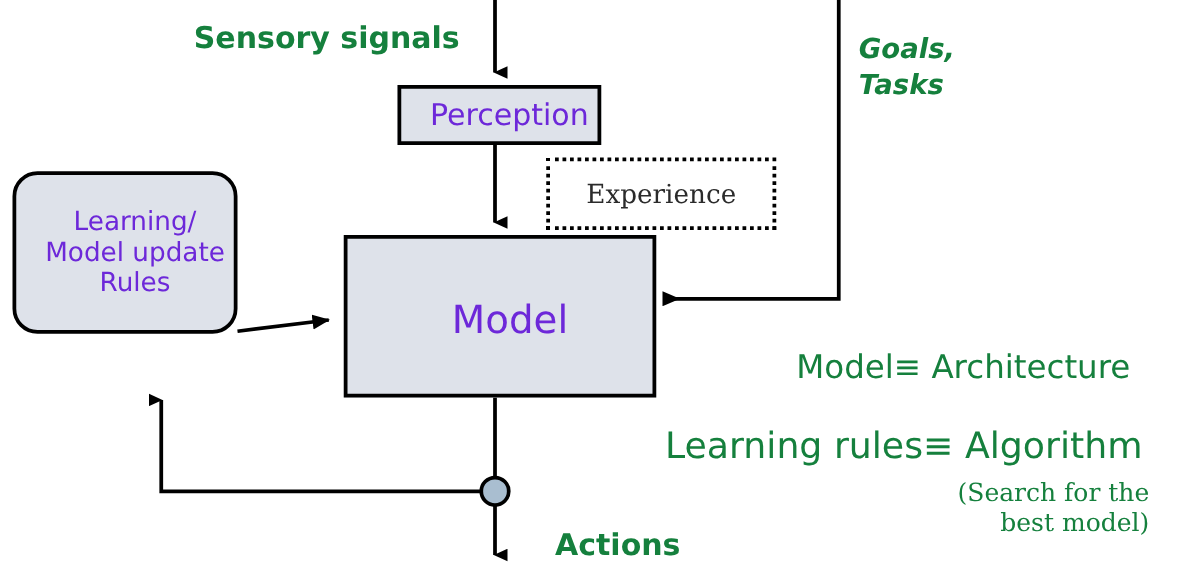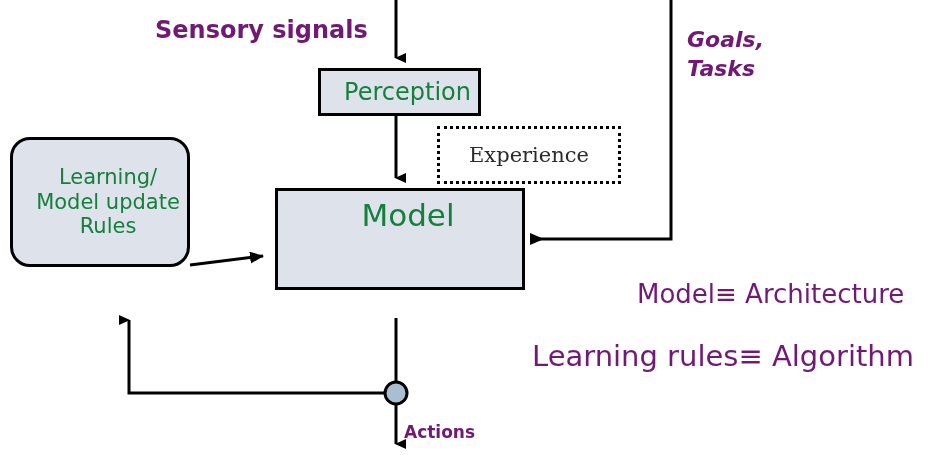--- a/index.html
+++ b/index.html
@@ -24,37 +24,37 @@
   }
   .node-box {
     position: absolute;
     box-sizing: border-box;
     background: #dee2ea;
     border: 3px solid #000000;
     display: flex;
     align-items: center;
     justify-content: center;
     text-align: center;
-    color: #15803d;
+    color: #6d28d9;
     font-family: "DejaVu Sans", sans-serif;
     padding-left: 16px;
   }
   #box-perception {
     left: 318px;
     top: 68px;
     width: 163px;
     height: 48px;
     font-size: 24px;
   }
   #box-model {
     left: 275px;
     top: 188px;
     width: 250px;
-    height: 102px;
-    align-items: flex-start;
+    height: 130px;
+    align-items: center;
     padding-top: 6px;
     font-size: 31px;
   }
   #box-learning {
     left: 10px;
     top: 137px;
     width: 180px;
     height: 130px;
     font-size: 21px;
     line-height: 1.18;
@@ -71,21 +71,21 @@
     border: 3px dotted #000000;
     display: flex;
     align-items: center;
     justify-content: center;
     font-family: "DejaVu Serif", serif;
     font-size: 21px;
     color: #2b2b2b;
   }
   .free-label {
     position: absolute;
-    color: #701a75;
+    color: #15803d;
     white-space: pre;
   }
   .bold-sans {
     font-family: "DejaVu Sans", sans-serif;
     font-weight: bold;
   }
   .plain-sans {
     font-family: "DejaVu Sans", sans-serif;
     font-weight: normal;
   }
@@ -99,23 +99,23 @@
     font-size: 24px;
   }
   #label-goals {
     left: 687px;
     top: 25px;
     font-size: 22px;
     line-height: 1.32;
     font-style: italic;
   }
   #label-actions {
-    left: 404px;
+    left: 444px;
     top: 422px;
-    font-size: 17px;
+    font-size: 24px;
   }
   #label-model-eq {
     left: 637px;
     top: 279px;
     font-size: 26px;
   }
   #label-rules-eq {
     left: 532px;
     top: 339px;
     font-size: 29px;
@@ -200,14 +200,16 @@
 
   <div class="free-label bold-sans" id="label-goals">Goals,
 Tasks</div>
 
   <div class="free-label bold-sans" id="label-actions">Actions</div>
 
   <div class="free-label plain-sans" id="label-model-eq">Model≡ Architecture</div>
 
   <div class="free-label plain-sans" id="label-rules-eq">Learning rules≡ Algorithm</div>
 
+  <div class="free-label serif-txt" id="label-search">(Search for the
+best model)</div>
 
 </div>
 
 </body></html>

